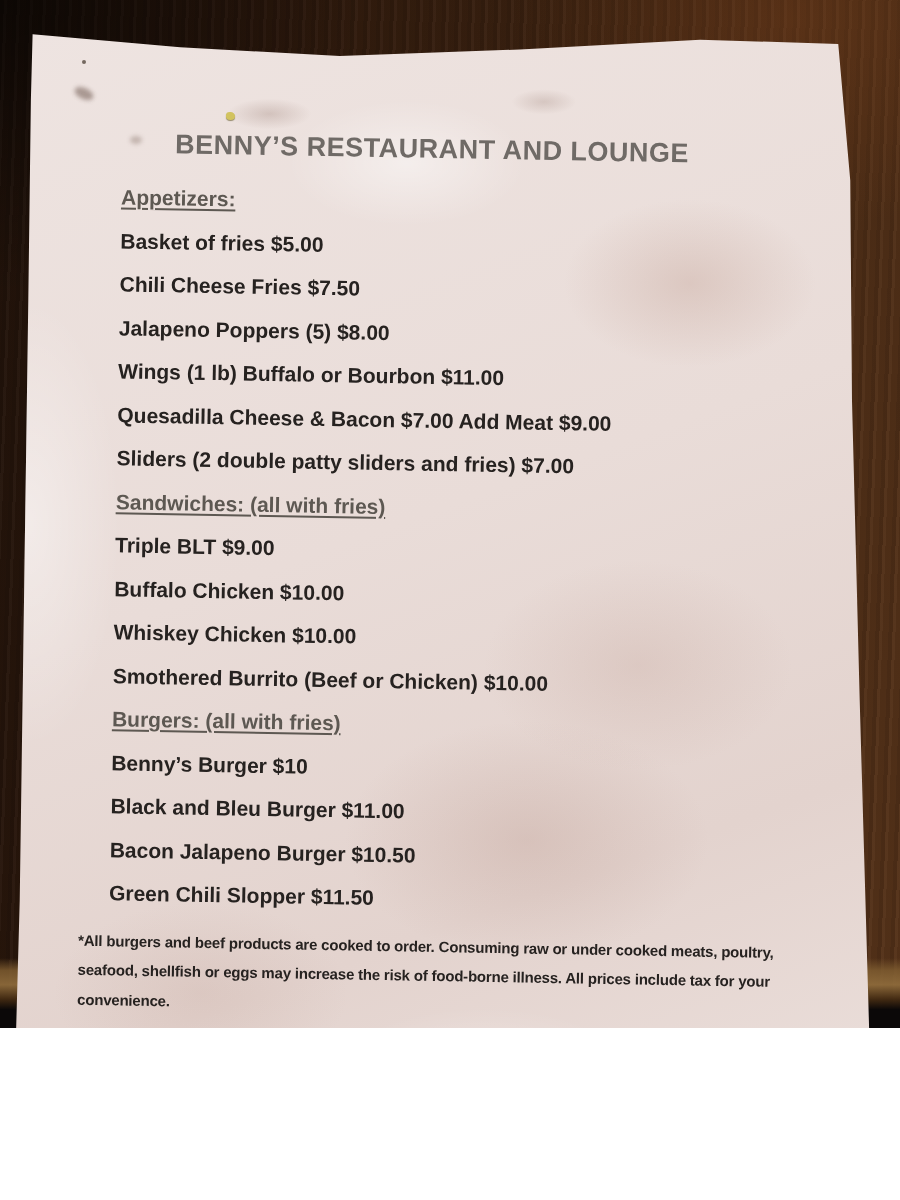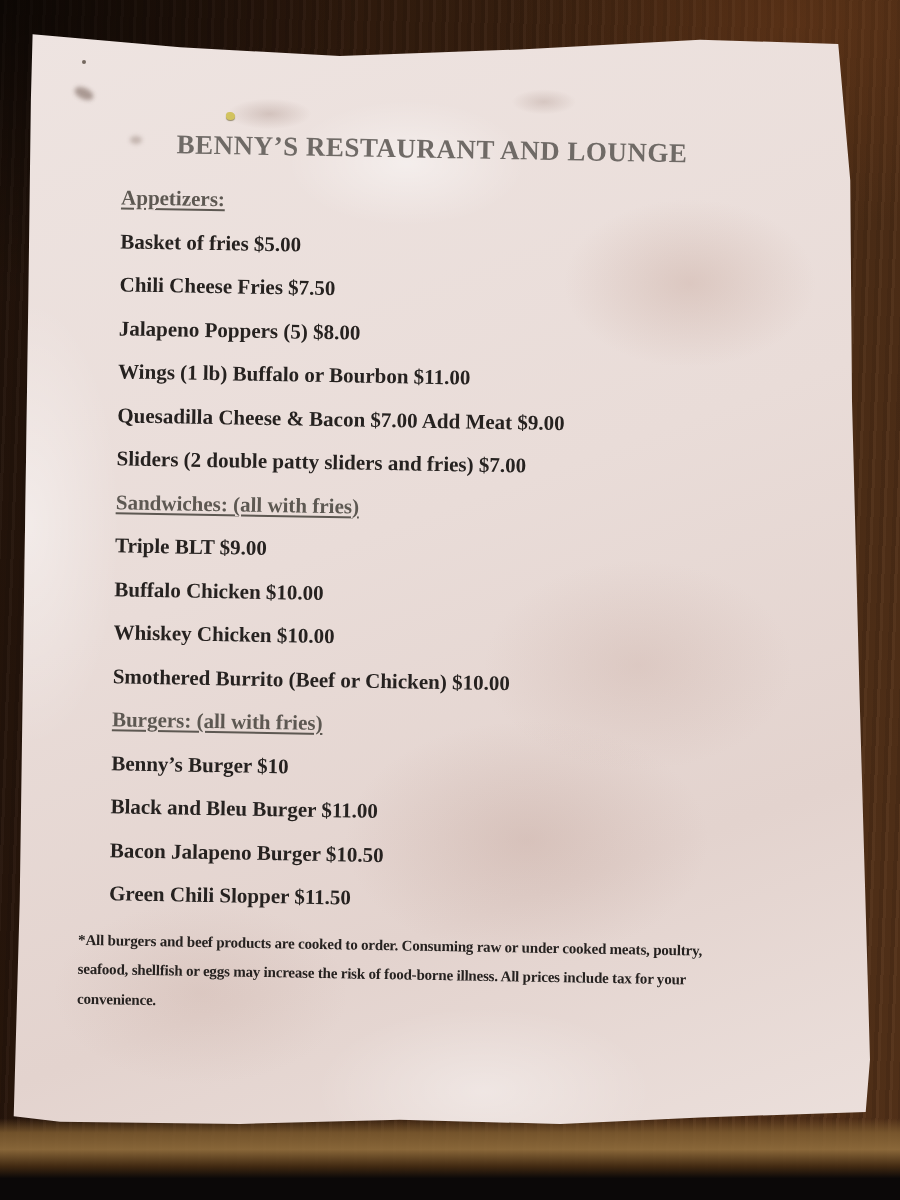--- a/index.html
+++ b/index.html
@@ -3,23 +3,22 @@
 <meta charset="utf-8">
 <style>
   html, body { margin: 0; padding: 0; }
   body {
     width: 900px; height: 1200px;
     font-family: "Liberation Sans", sans-serif;
     overflow: hidden;
   }
   .scene {
     position: relative;
-    width: 900px; height: 1200px;
+    width: 900px; height: 1028px;
     overflow: hidden;
-    font-family: Liberation Serif, serif;
   }
   
   .table {
     position: absolute; inset: 0;
     background:
       radial-gradient(ellipse 520px 420px at 0% 0%, rgba(0,0,0,0.58), transparent 70%),
       radial-gradient(ellipse 400px 300px at 88% 2%, rgba(125,66,28,0.35), transparent 70%),
       linear-gradient(to bottom,
         rgba(0,0,0,0) 0%, rgba(0,0,0,0) 93.2%,
         rgba(126,92,48,0.85) 94.4%,

